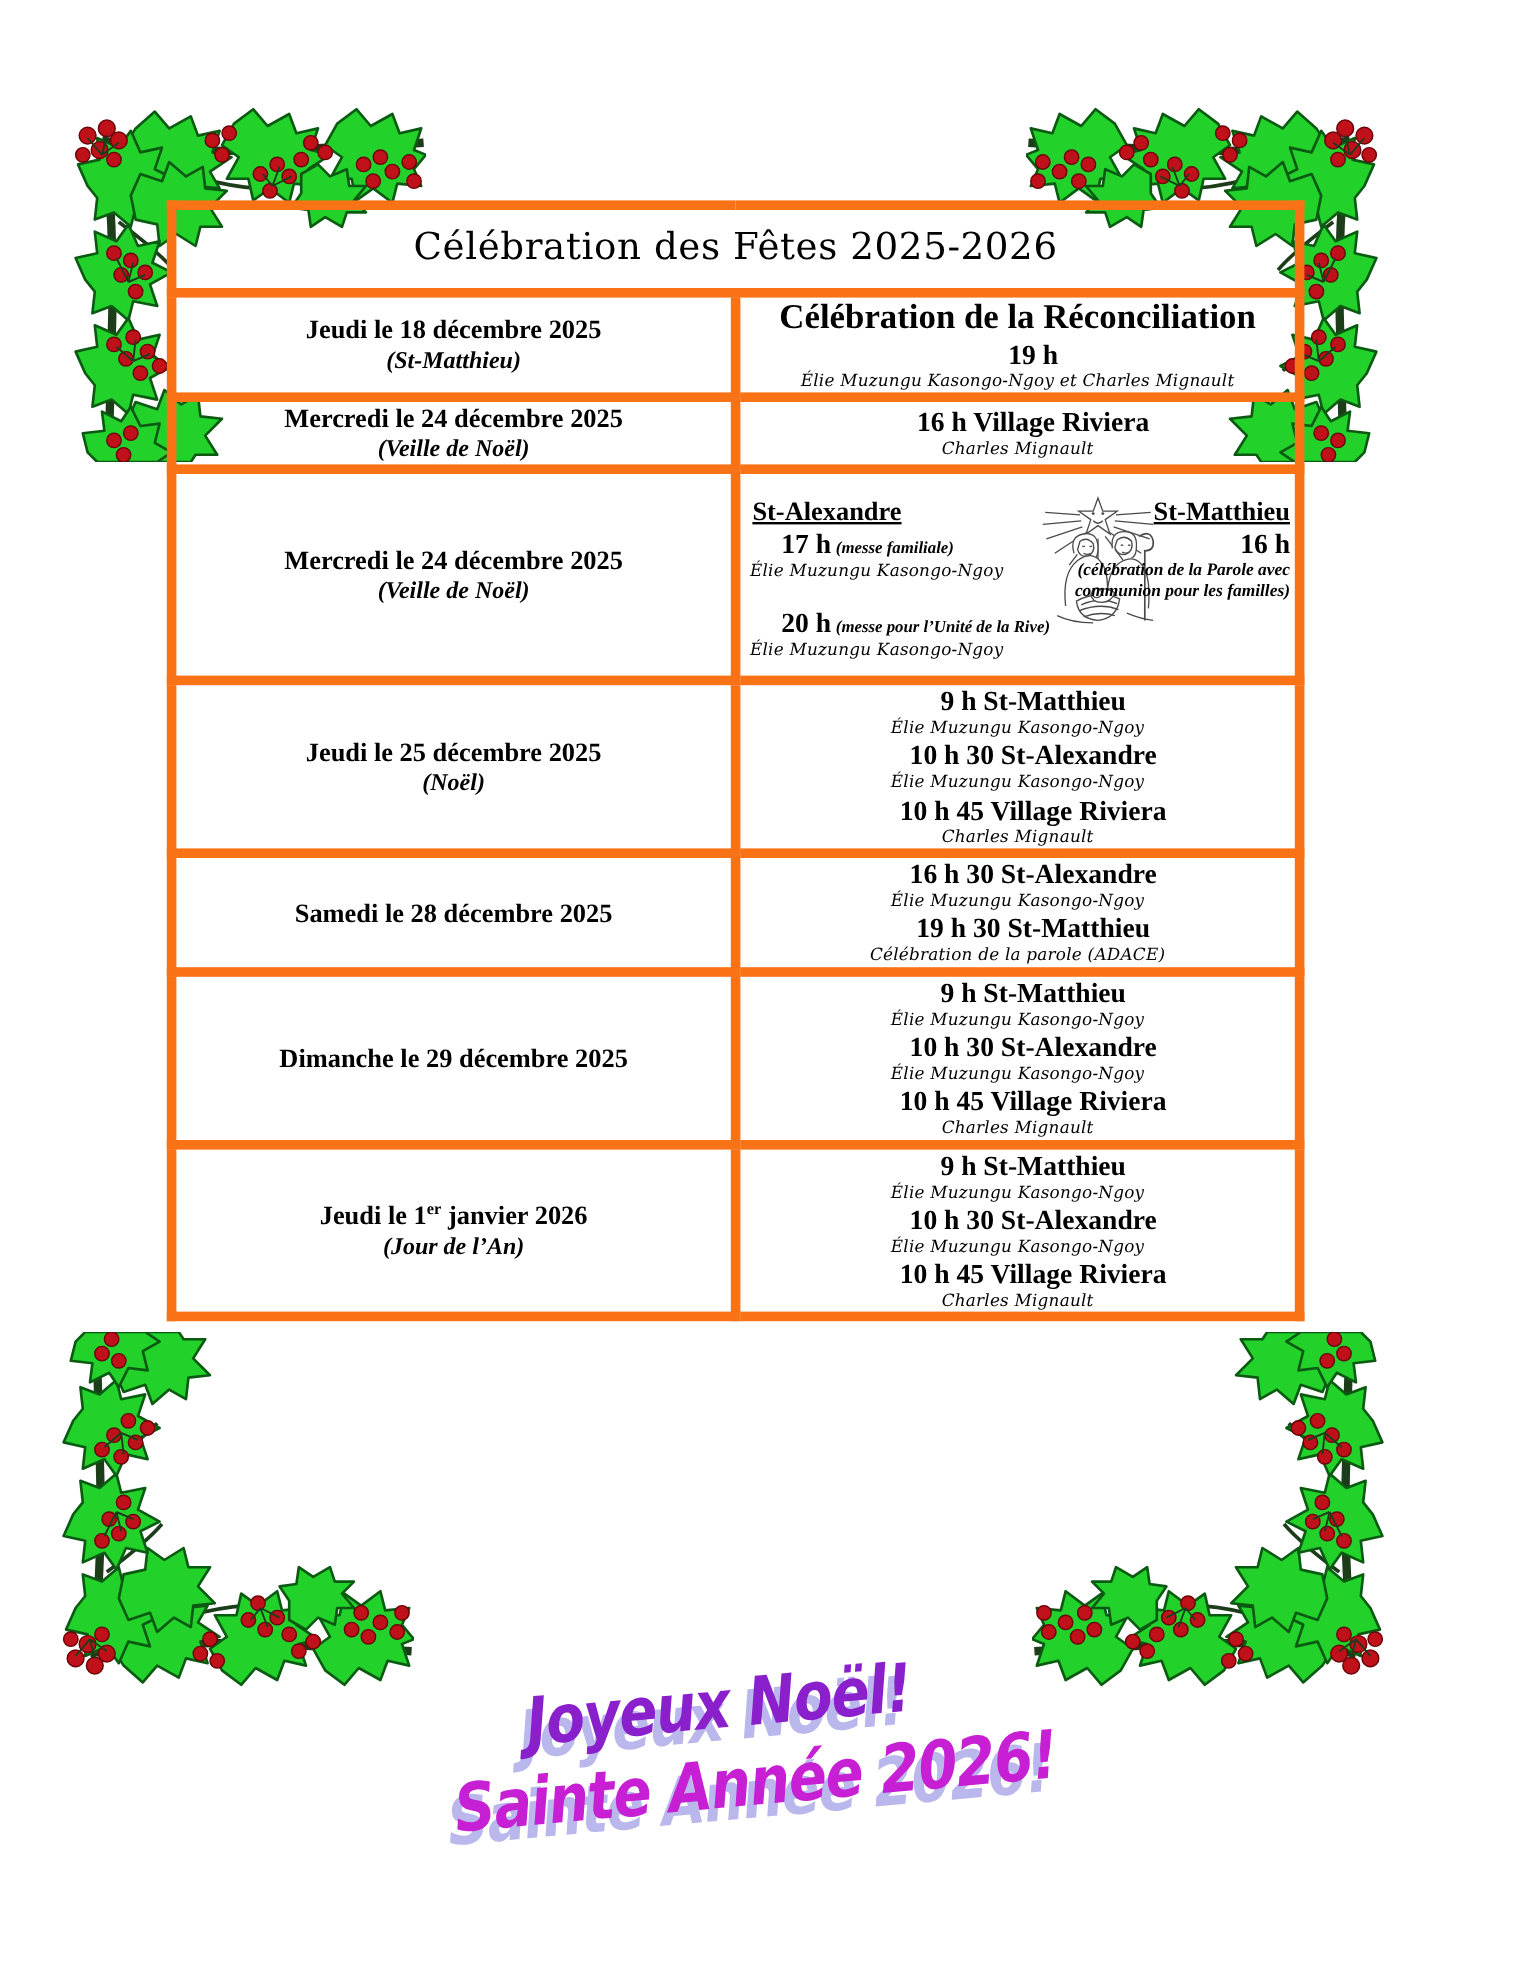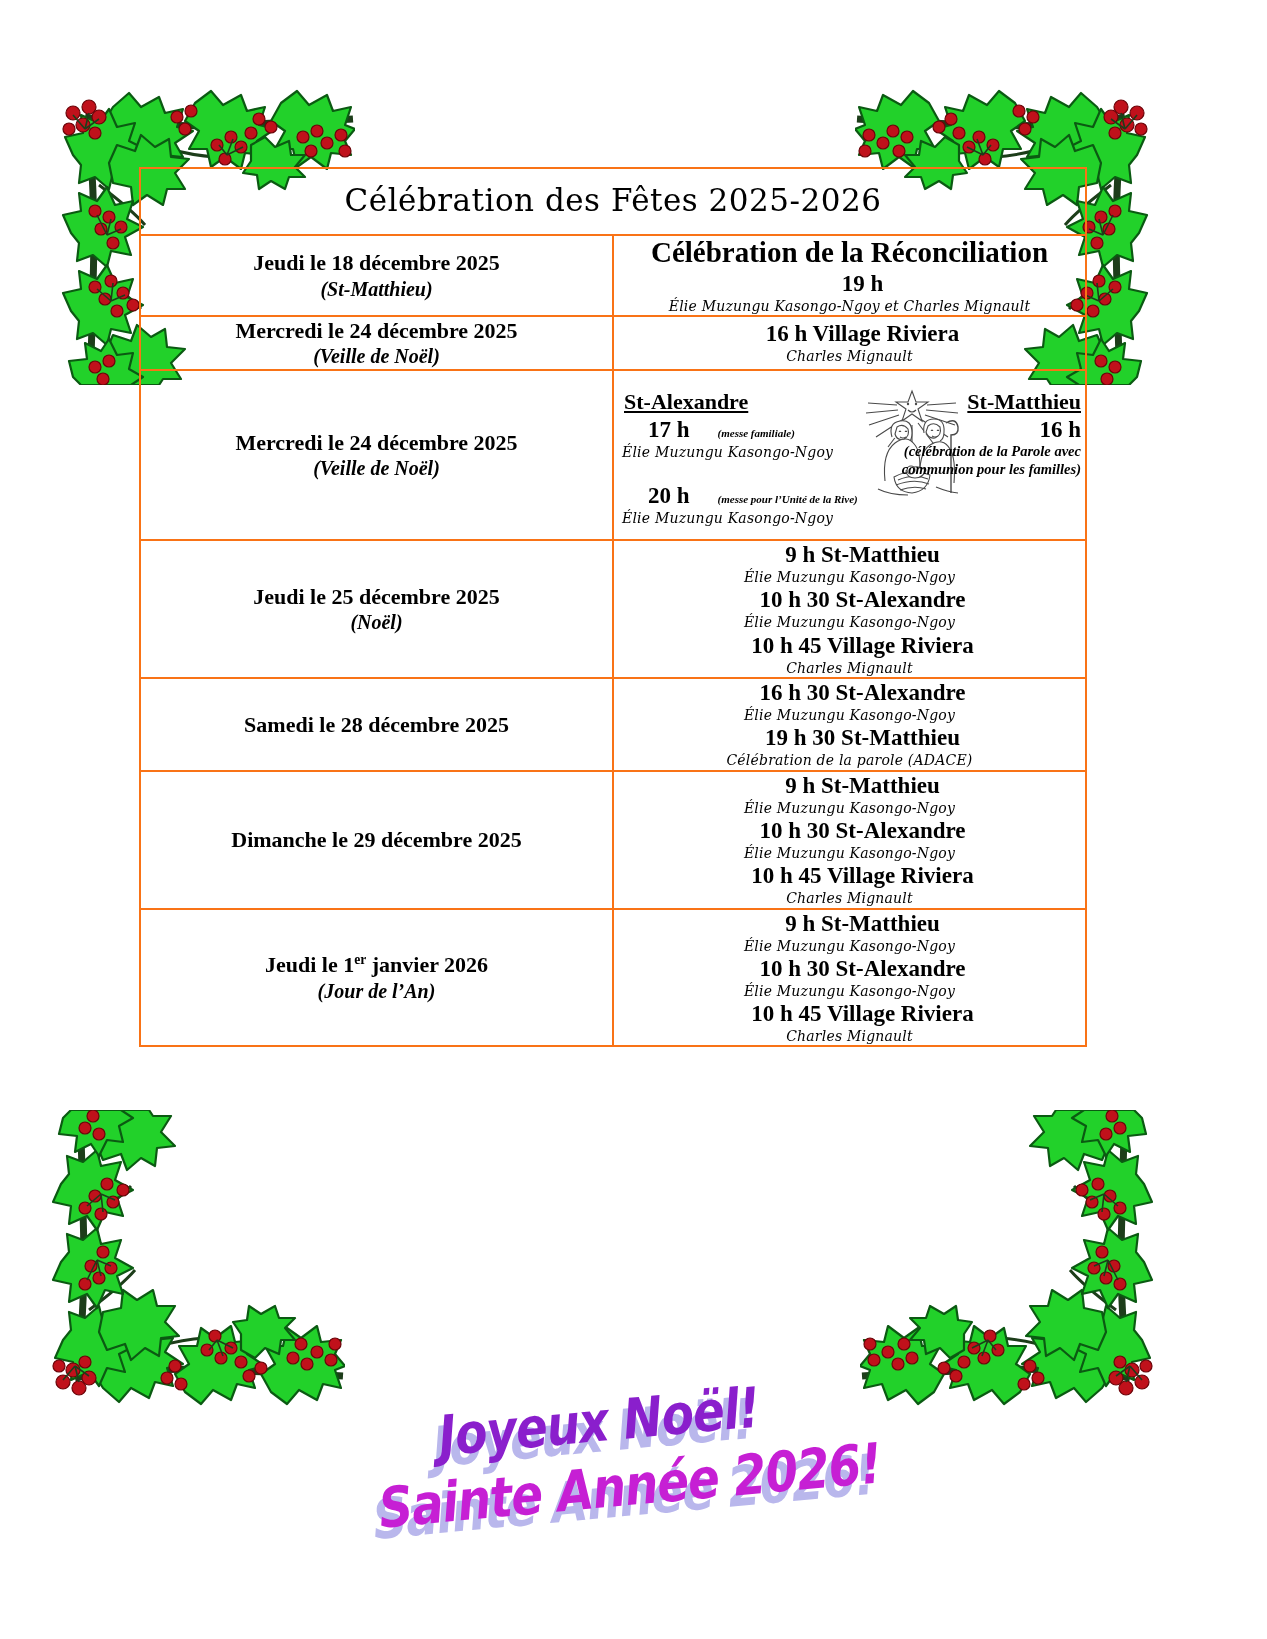--- a/index.html
+++ b/index.html
@@ -26,21 +26,21 @@
   
   #schedule-table {
     position: absolute;
     left: 139px;
     top: 167px;
     width: 948px;
     border-collapse: collapse;
     table-layout: fixed;
   }
   #schedule-table td, #schedule-table th {
-    border: 2px solid #f97316;
+    border: 8px solid #f97316;
     padding: 0;
     vertical-align: middle;
     text-align: center;
   }
   .title-cell {
     height: 57px;
     padding: 2px 0 6px 0 !important;
   }
   .doc-title {
     font-family: "DejaVu Serif", "Liberation Serif", serif;
@@ -102,21 +102,21 @@
     font-size: 22px;
     font-weight: bold;
     text-decoration: underline;
     display: inline-block;
     margin: 6px 0 2px 0;
     white-space: nowrap;
   }
   .sub-left .sub-head { margin-left: 2px; }
   .time-line { white-space: nowrap; }
   .time-big { font-size: 23px; font-weight: bold; }
-  .par-note { font-size: 11px; font-style: italic; font-weight: bold; margin-left: 24px; }
+  .par-note { font-size: 14px; font-style: italic; font-weight: bold; }
   .sub-left .time-line { padding-left: 26px; }
   .sub-left .ev-name   { text-align: left; }
   .sub-right .ev-note  { font-size: 14.5px; text-align: right; line-height: 1.22; }
   .gap-20 { margin-top: 22px; }
   .nativity {
     position: absolute;
     left: 236px;
     top: 14px;
     width: 122px;
     height: 112px;

